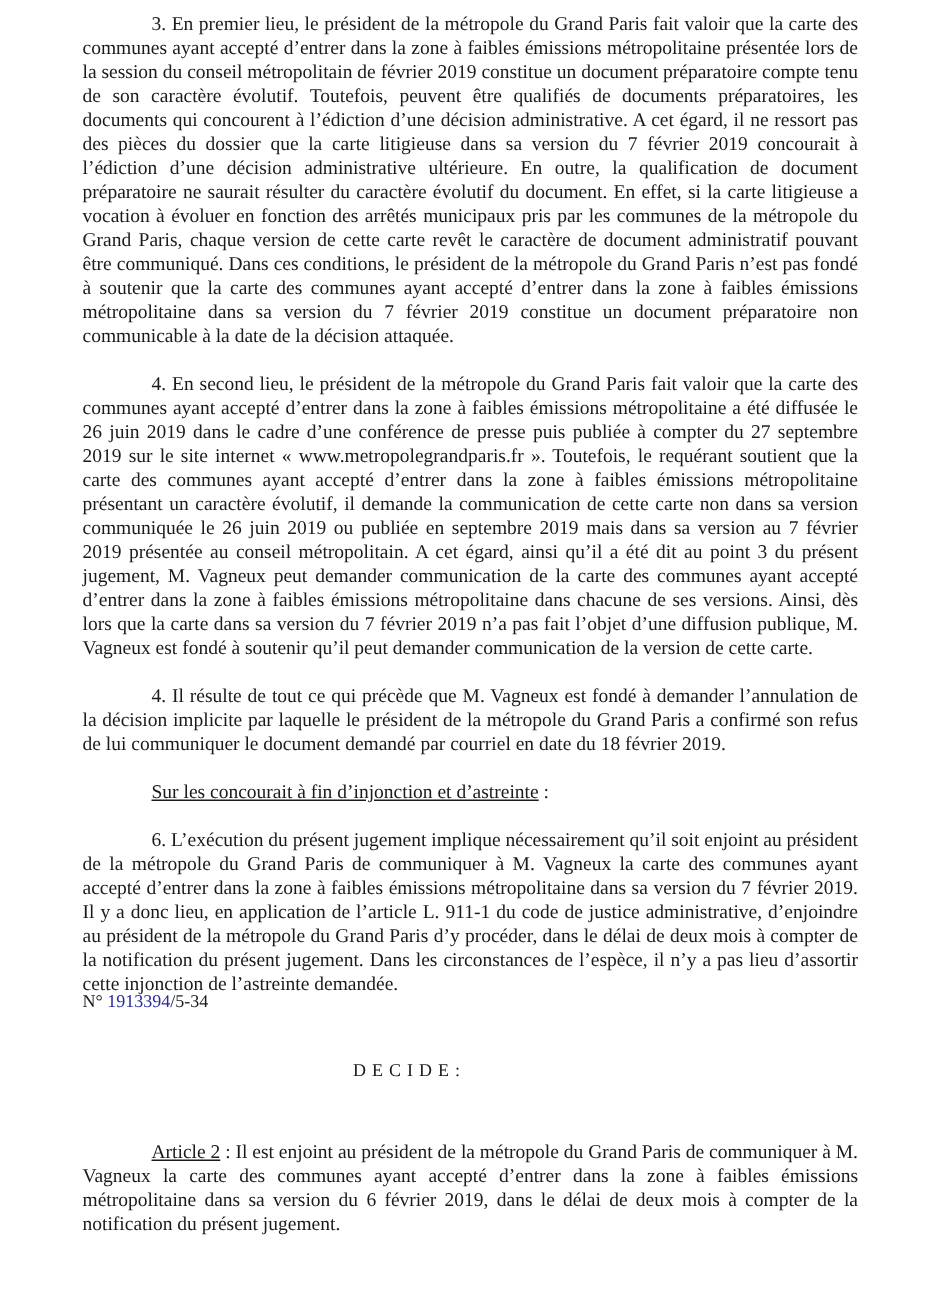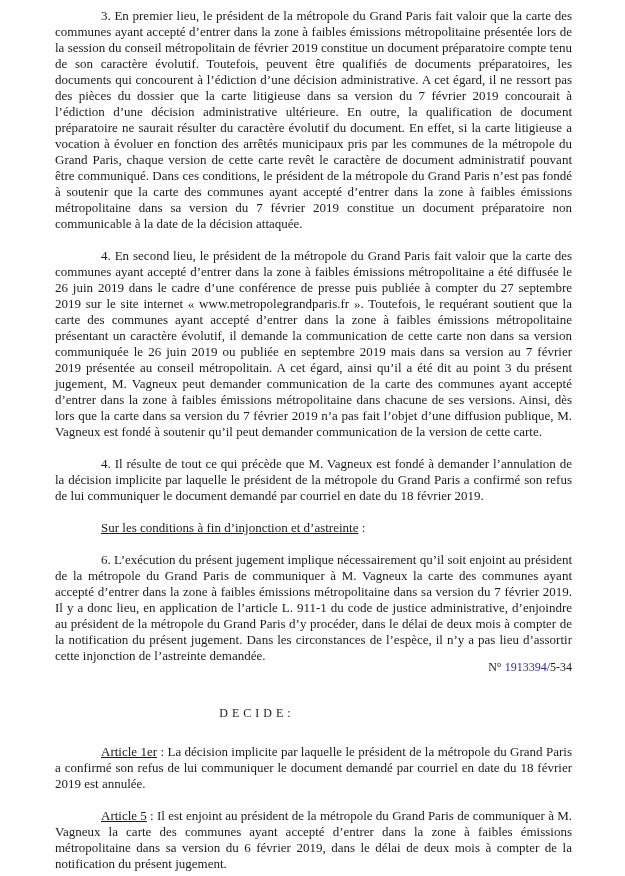--- a/index.html
+++ b/index.html
@@ -9,48 +9,47 @@
   }
   .page { position: absolute; left: 55px; top: 8px; width: 517px; }
   p {
     margin: 0; font-size: 13px; line-height: 16px;
     text-align: justify; text-indent: 46px;
   }
   .gap { height: 16px; }
   .u { text-decoration: underline; }
   .footer {
     position: absolute; left: 55px; top: 660px; width: 517px;
-    font-size: 12px; display: flex; justify-content: flex-end;
+    font-size: 12px; display: flex; justify-content: flex-start;
   }
   .case-link { color: #2a2a9c; }
   .decide {
-    position: absolute; left: 0; width: 514px; top: 706px;
+    position: absolute; left: 16px; width: 514px; top: 706px;
     text-align: center; font-size: 12px; letter-spacing: 4px;
   }
   .articles { position: absolute; left: 55px; top: 744px; width: 517px; }
 </style>
 </head>
 <body>
 
 <div class="page">
   <p>3. En premier lieu, le président de la métropole du Grand Paris fait valoir que la carte des communes ayant accepté d’entrer dans la zone à faibles émissions métropolitaine présentée lors de la session du conseil métropolitain de février 2019 constitue un document préparatoire compte tenu de son caractère évolutif. Toutefois, peuvent être qualifiés de documents préparatoires, les documents qui concourent à l’édiction d’une décision administrative. A cet égard, il ne ressort pas des pièces du dossier que la carte litigieuse dans sa version du 7 février 2019 concourait à l’édiction d’une décision administrative ultérieure. En outre, la qualification de document préparatoire ne saurait résulter du caractère évolutif du document. En effet, si la carte litigieuse a vocation à évoluer en fonction des arrêtés municipaux pris par les communes de la métropole du Grand Paris, chaque version de cette carte revêt le caractère de document administratif pouvant être communiqué. Dans ces conditions, le président de la métropole du Grand Paris n’est pas fondé à soutenir que la carte des communes ayant accepté d’entrer dans la zone à faibles émissions métropolitaine dans sa version du 7 février 2019 constitue un document préparatoire non communicable à la date de la décision attaquée.</p>
   <div class="gap"></div>
   <p>4. En second lieu, le président de la métropole du Grand Paris fait valoir que la carte des communes ayant accepté d’entrer dans la zone à faibles émissions métropolitaine a été diffusée le 26 juin 2019 dans le cadre d’une conférence de presse puis publiée à compter du 27 septembre 2019 sur le site internet « www.metropolegrandparis.fr ». Toutefois, le requérant soutient que la carte des communes ayant accepté d’entrer dans la zone à faibles émissions métropolitaine présentant un caractère évolutif, il demande la communication de cette carte non dans sa version communiquée le 26 juin 2019 ou publiée en septembre 2019 mais dans sa version au 7 février 2019 présentée au conseil métropolitain. A cet égard, ainsi qu’il a été dit au point 3 du présent jugement, M. Vagneux peut demander communication de la carte des communes ayant accepté d’entrer dans la zone à faibles émissions métropolitaine dans chacune de ses versions. Ainsi, dès lors que la carte dans sa version du 7 février 2019 n’a pas fait l’objet d’une diffusion publique, M. Vagneux est fondé à soutenir qu’il peut demander communication de la version de cette carte.</p>
   <div class="gap"></div>
   <p>4. Il résulte de tout ce qui précède que M. Vagneux est fondé à demander l’annulation de la décision implicite par laquelle le président de la métropole du Grand Paris a confirmé son refus de lui communiquer le document demandé par courriel en date du 18 février 2019.</p>
   <div class="gap"></div>
-  <p><span class="u">Sur les conditions à fin d’injonction et d’astreinte</span><span> :</span></p>
+  <p><span class="u">Sur les concourait à fin d’injonction et d’astreinte</span><span> :</span></p>
   <div class="gap"></div>
   <p>6. L’exécution du présent jugement implique nécessairement qu’il soit enjoint au président de la métropole du Grand Paris de communiquer à M. Vagneux la carte des communes ayant accepté d’entrer dans la zone à faibles émissions métropolitaine dans sa version du 7 février 2019. Il y a donc lieu, en application de l’article L. 911-1 du code de justice administrative, d’enjoindre au président de la métropole du Grand Paris d’y procéder, dans le délai de deux mois à compter de la notification du présent jugement. Dans les circonstances de l’espèce, il n’y a pas lieu d’assortir cette injonction de l’astreinte demandée.</p>
 </div>
 
 <div class="footer">
   <span><span>N° </span><span class="case-link">1913394</span><span>/5-3</span></span>
   <span>4</span>
 </div>
 
 <div class="decide">DECIDE:</div>
 
 <div class="articles">
-  <p><span class="u">Article 1er</span><span> : La décision implicite par laquelle le président de la métropole du Grand Paris a confirmé son refus de lui communiquer le document demandé par courriel en date du 18 février 2019 est annulée.</span></p>
   <div class="gap"></div>
-  <p><span class="u">Article 5</span><span> : Il est enjoint au président de la métropole du Grand Paris de communiquer à M. Vagneux la carte des communes ayant accepté d’entrer dans la zone à faibles émissions métropolitaine dans sa version du 6 février 2019, dans le délai de deux mois à compter de la notification du présent jugement.</span></p>
+  <p><span class="u">Article 2</span><span> : Il est enjoint au président de la métropole du Grand Paris de communiquer à M. Vagneux la carte des communes ayant accepté d’entrer dans la zone à faibles émissions métropolitaine dans sa version du 6 février 2019, dans le délai de deux mois à compter de la notification du présent jugement.</span></p>
 </div>
 
 </body></html>

